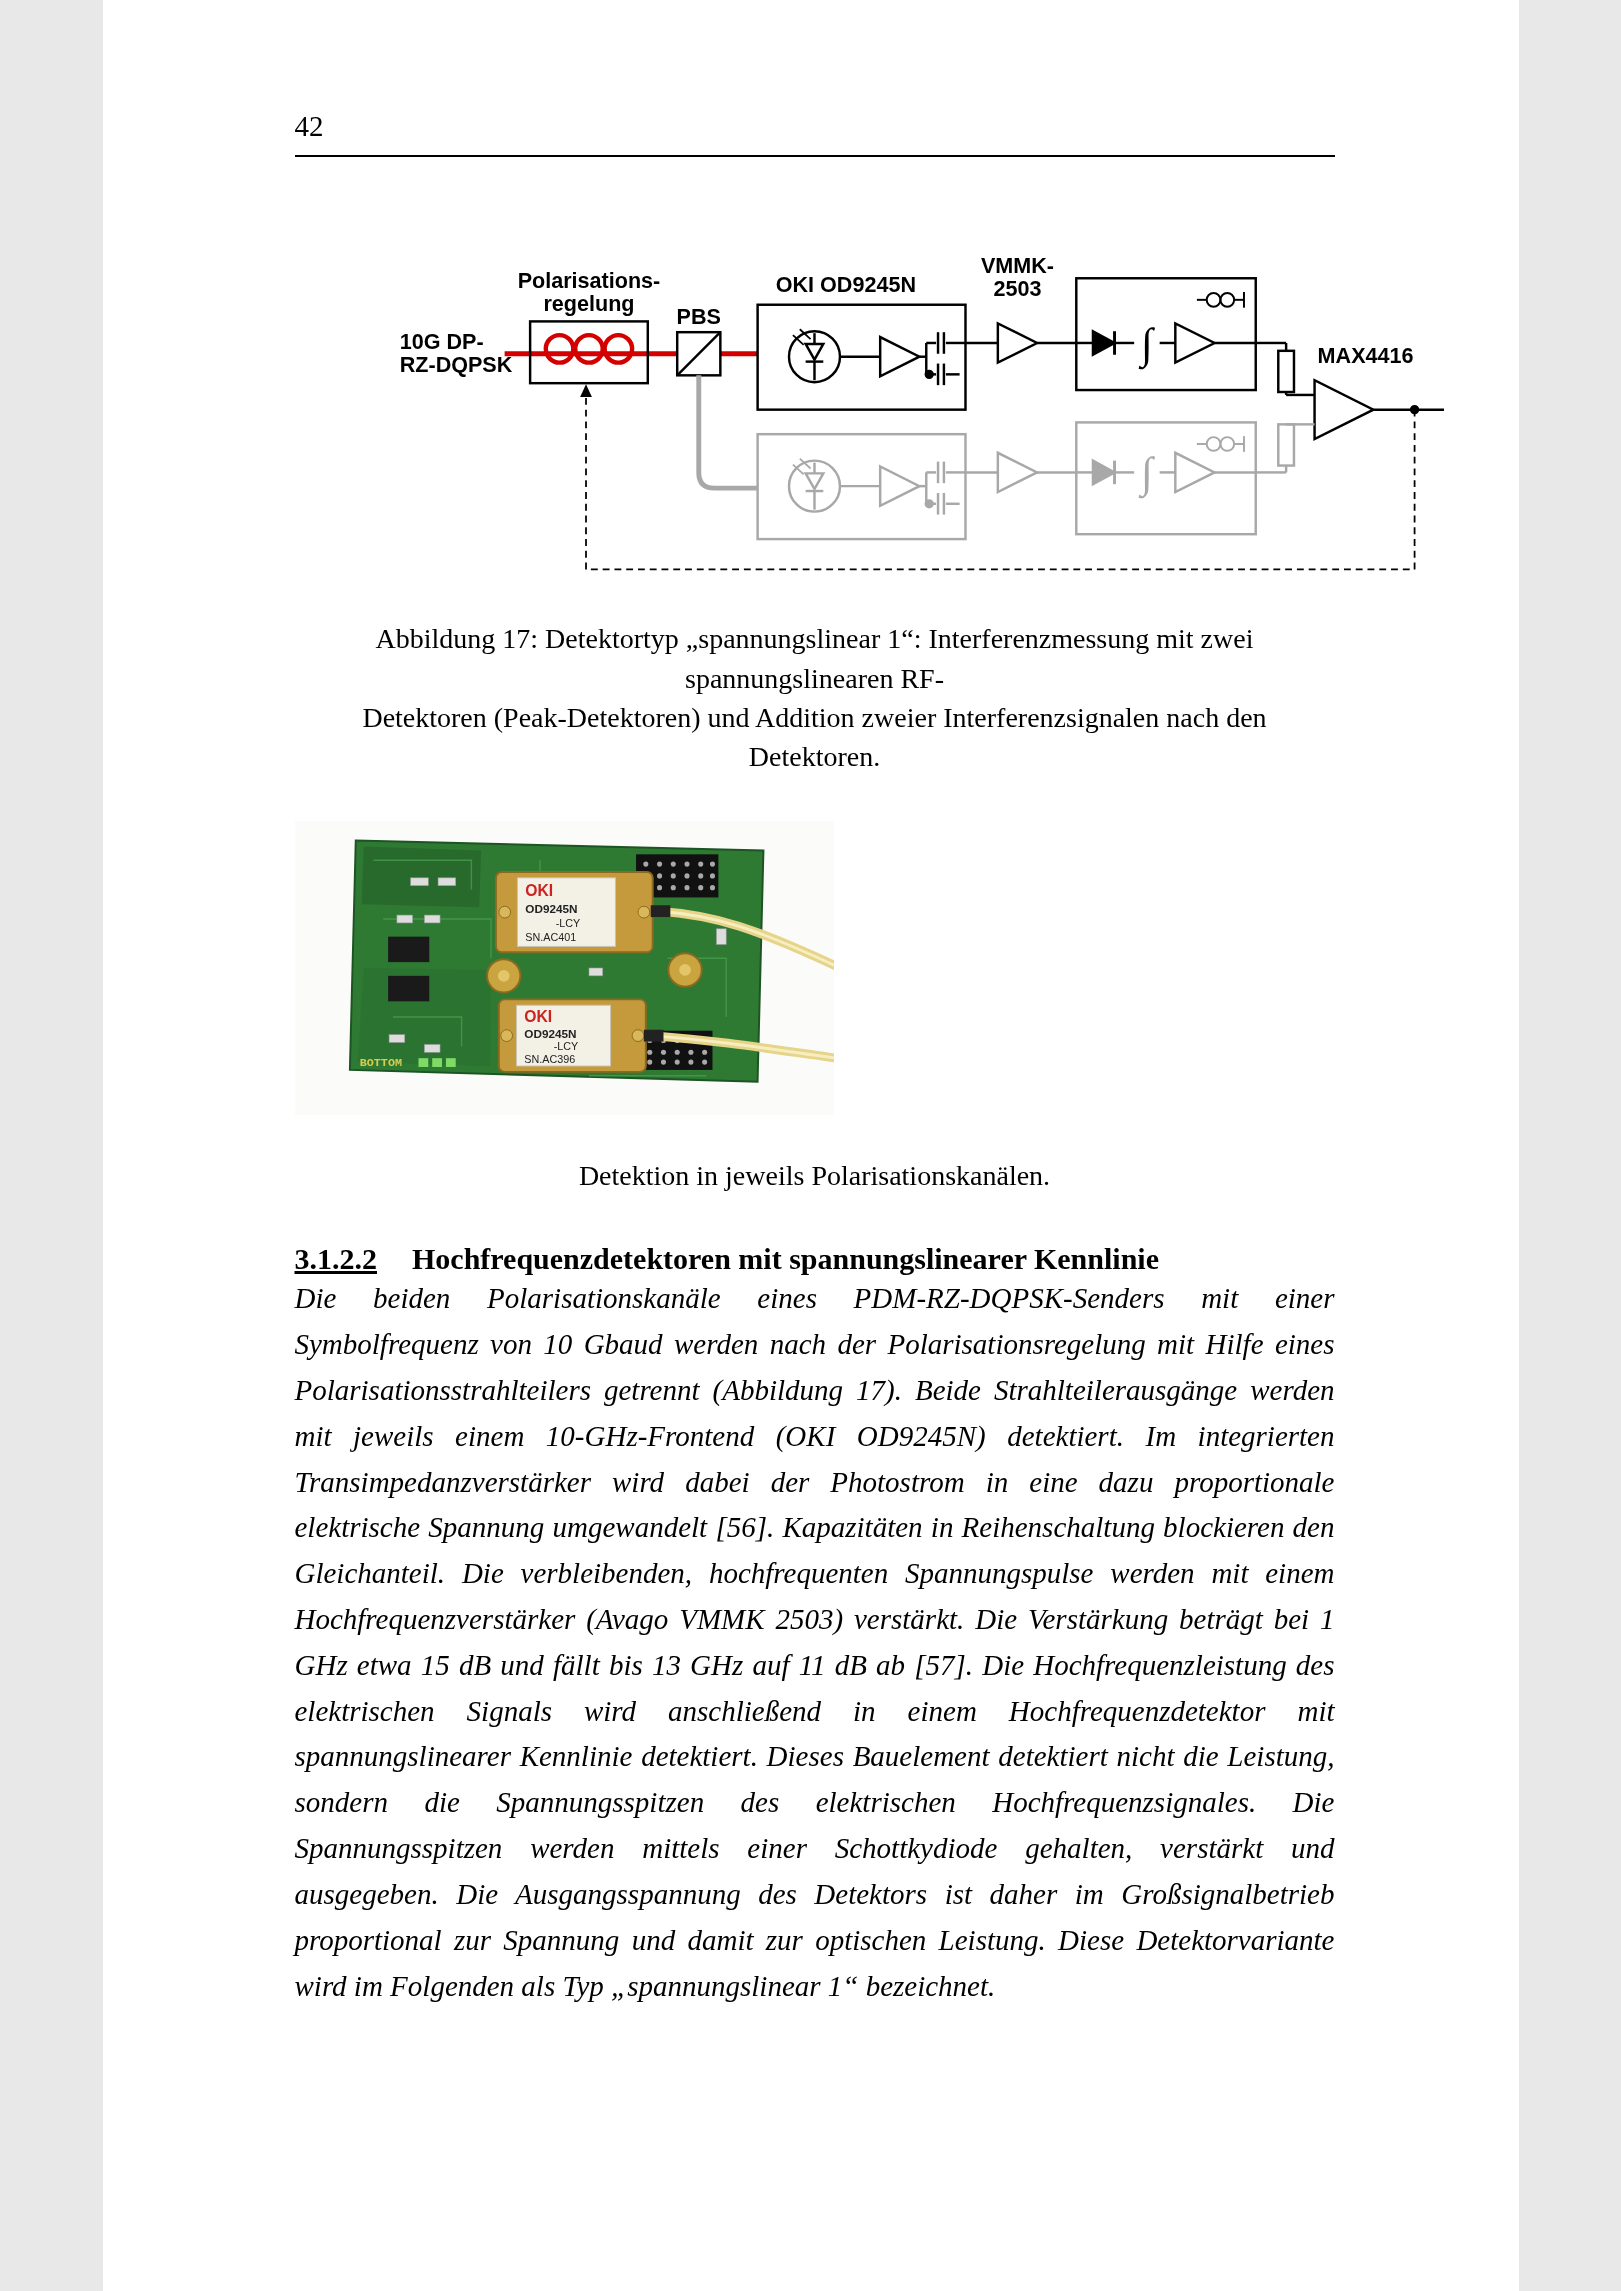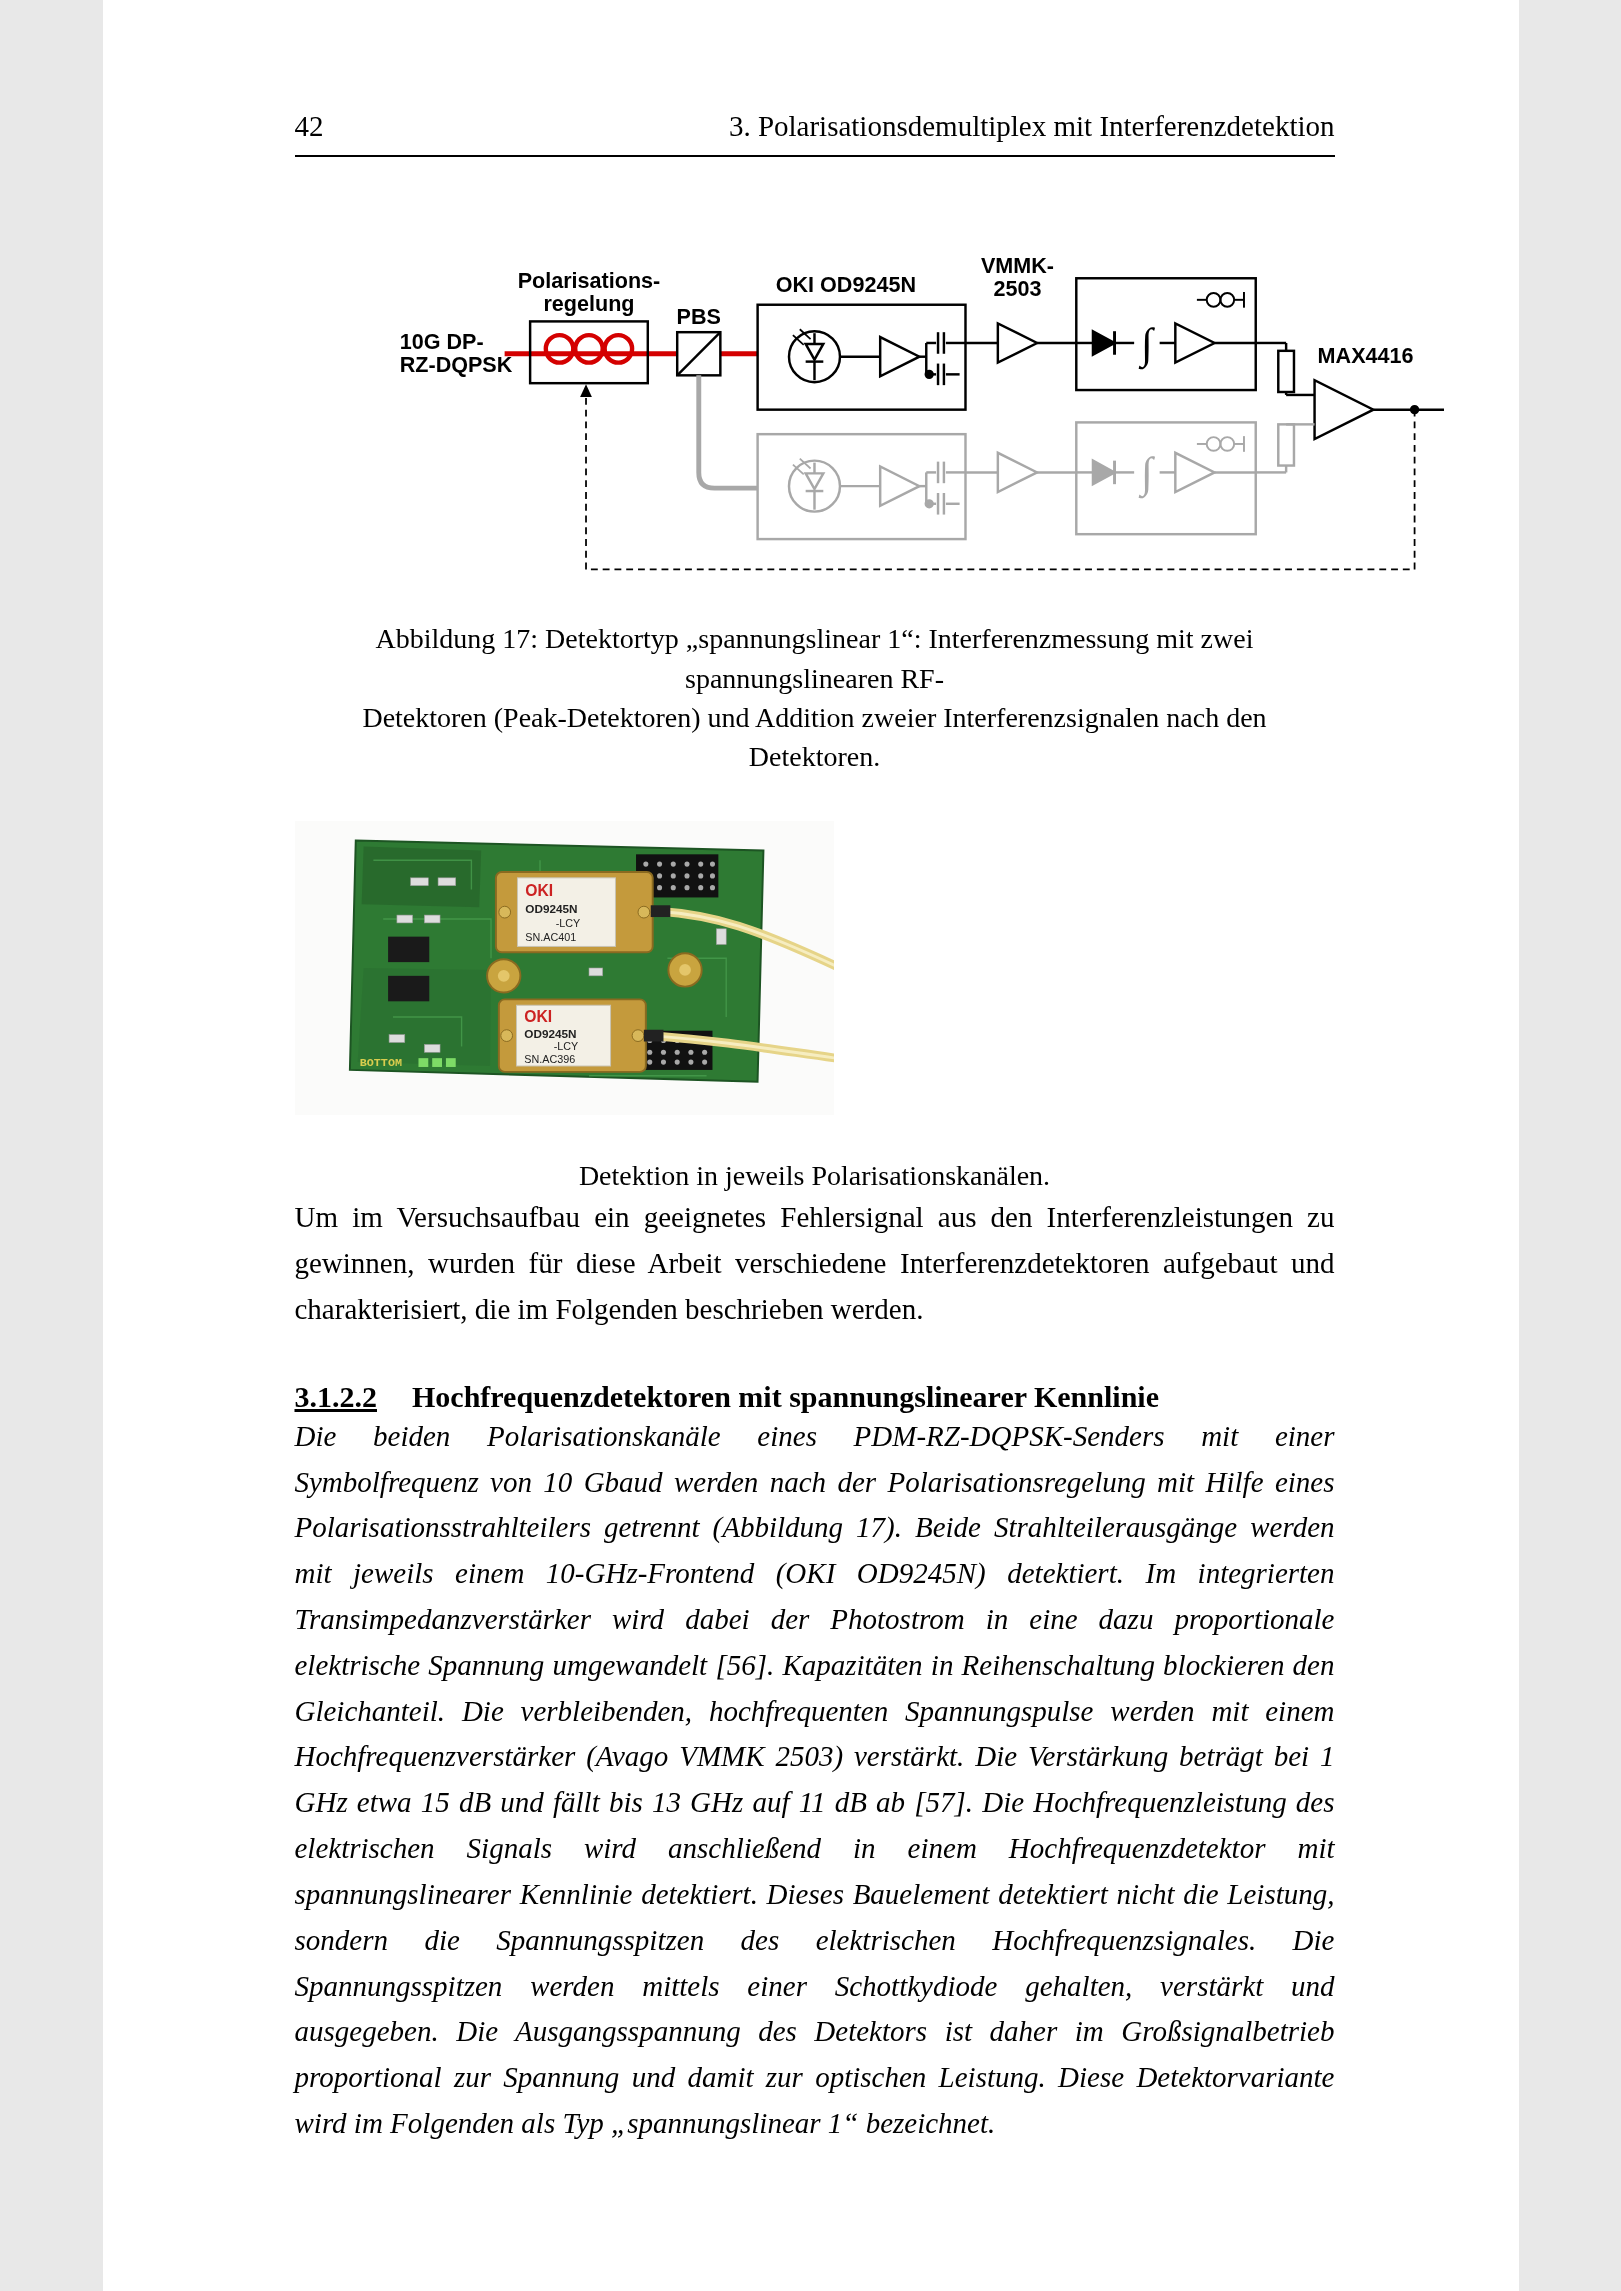--- a/index.html
+++ b/index.html
@@ -42,21 +42,20 @@
   .stk-small  { font-family:"Liberation Sans", sans-serif; font-size:11px; fill:#222; }
   .silk       { font-family:"Liberation Mono", monospace; font-weight:bold; font-size:12px; fill:#d9cd4e; }
 </style>
 </head>
 <body>
 
 <div class="page">
 
   <div class="header">
     <span>42</span>
-    <span>3. Polarisationsdemultiplex mit Interferenzdetektion</span>
   </div>
 
   <div class="fig17">
     <svg width="1059" height="353" viewBox="0 0 1080 360">
 
       <g>
         <text class="dlabel" x="15" y="110">10G DP-</text>
         <text class="dlabel" x="15" y="134">RZ-DQPSK</text>
       </g>
 
@@ -330,21 +329,20 @@
         <rect x="140" y="242" width="10" height="9"></rect>
         <rect x="154" y="242" width="10" height="9"></rect>
       </g>
     </svg>
   </div>
 
   <div class="caption caption18">
     <div>Detektion in jeweils Polarisationskanälen.</div>
   </div>
 
-  <p class="bodytext p-intro">Um im Versuchsaufbau ein geeignetes Fehlersignal aus den Interferenzleistungen zu gewinnen, wurden für diese Arbeit verschiedene Interferenzdetektoren aufgebaut und charakterisiert, die im Folgenden beschrieben werden.</p>
 
   <h2 class="section-heading">
     <span class="num">3.1.2.2</span><span>Hochfrequenzdetektoren mit spannungslinearer Kennlinie</span>
   </h2>
 
   <p class="bodytext p-body2">Die beiden Polarisationskanäle eines PDM-RZ-DQPSK-Senders mit einer Symbolfrequenz von 10 Gbaud werden nach der Polarisationsregelung mit Hilfe eines Polarisationsstrahlteilers getrennt (Abbildung 17). Beide Strahlteilerausgänge werden mit jeweils einem 10-GHz-Frontend (OKI OD9245N) detektiert. Im integrierten Transimpedanzverstärker wird dabei der Photostrom in eine dazu proportionale elektrische Spannung umgewandelt [56]. Kapazitäten in Reihenschaltung blockieren den Gleichanteil. Die verbleibenden, hochfrequenten Spannungspulse werden mit einem Hochfrequenzverstärker (Avago VMMK 2503) verstärkt. Die Verstärkung beträgt bei 1 GHz etwa 15 dB und fällt bis 13 GHz auf 11 dB ab [57]. Die Hochfrequenzleistung des elektrischen Signals wird anschließend in einem Hochfrequenzdetektor mit spannungslinearer Kennlinie detektiert. Dieses Bauelement detektiert nicht die Leistung, sondern die Spannungsspitzen des elektrischen Hochfrequenzsignales. Die Spannungsspitzen werden mittels einer Schottkydiode gehalten, verstärkt und ausgegeben. Die Ausgangsspannung des Detektors ist daher im Großsignalbetrieb proportional zur Spannung und damit zur optischen Leistung. Diese Detektorvariante wird im Folgenden als Typ „spannungslinear 1“ bezeichnet.</p>
 
 </div>
 
 

